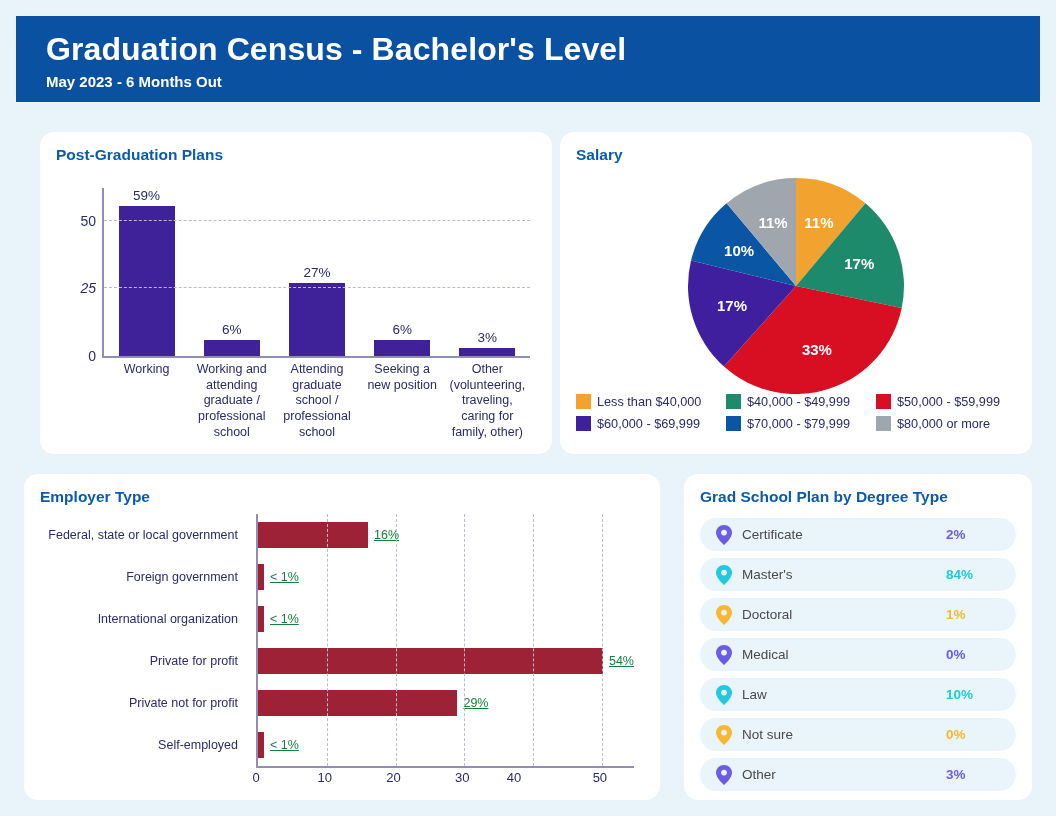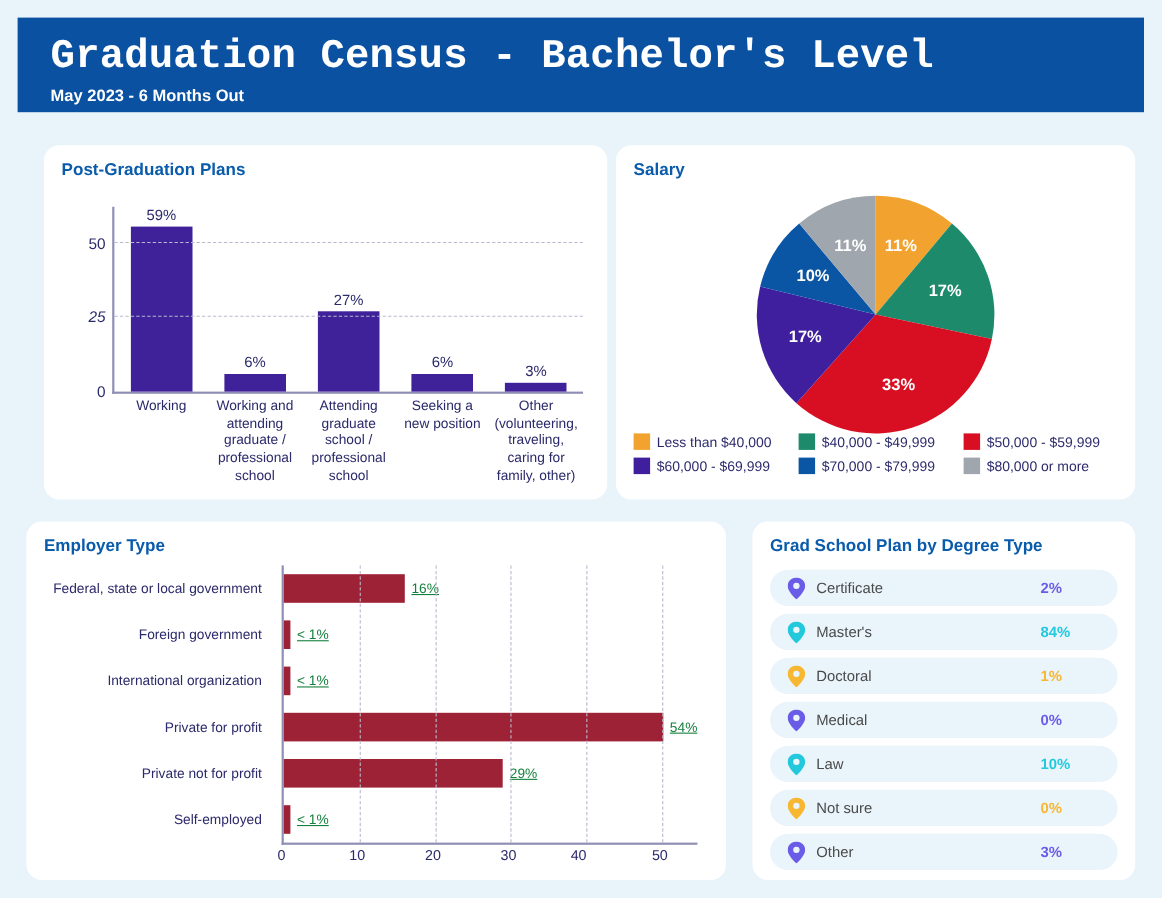--- a/index.html
+++ b/index.html
@@ -23,26 +23,25 @@
 
   
   .header {
     background: #0a51a1;
     height: 86px;
     box-sizing: border-box;
     padding: 16px 0 0 30px;
     color: #ffffff;
   }
   .header-title {
-    font-size: 37px;
+    font-size: 32px;
     font-weight: bold;
     letter-spacing: 0.1px;
     line-height: 1.1;
     margin: 0;
-    font-family: Liberation Mono, monospace;
   }
   .header-subtitle {
     font-size: 15px;
     font-weight: bold;
     margin-top: 6px;
   }
 
   
   .card {
     background: #ffffff;
@@ -434,21 +433,21 @@
           <div class="vgrid" style="left: 137.544px;"></div>
           <div class="vgrid" style="left: 206.316px;"></div>
           <div class="vgrid" style="left: 275.088px;"></div>
           <div class="vgrid" style="left: 343.86px;"></div>
         </div>
       <div class="xticks" id="hbar-xticks">
           <span class="xtick" style="left: 0px;">0</span>
           <span class="xtick" style="left: 68.7719px;">10</span>
           <span class="xtick" style="left: 137.544px; text-align: center;">20</span>
           <span class="xtick" style="left: 206.316px;">30</span>
-          <span class="xtick" style="left: 270px;">40</span>
+          <span class="xtick" style="left: 258px;">40</span>
           <span class="xtick" style="left: 343.86px;">50</span>
         </div>
     </div>
   </div>
 
   <div class="card" id="card-grad">
     <div class="card-title">Grad School Plan by Degree Type</div>
     <div class="grad-list" id="grad-list">
         <div class="grad-row">
           <svg class="pin" viewBox="0 0 16 20">

